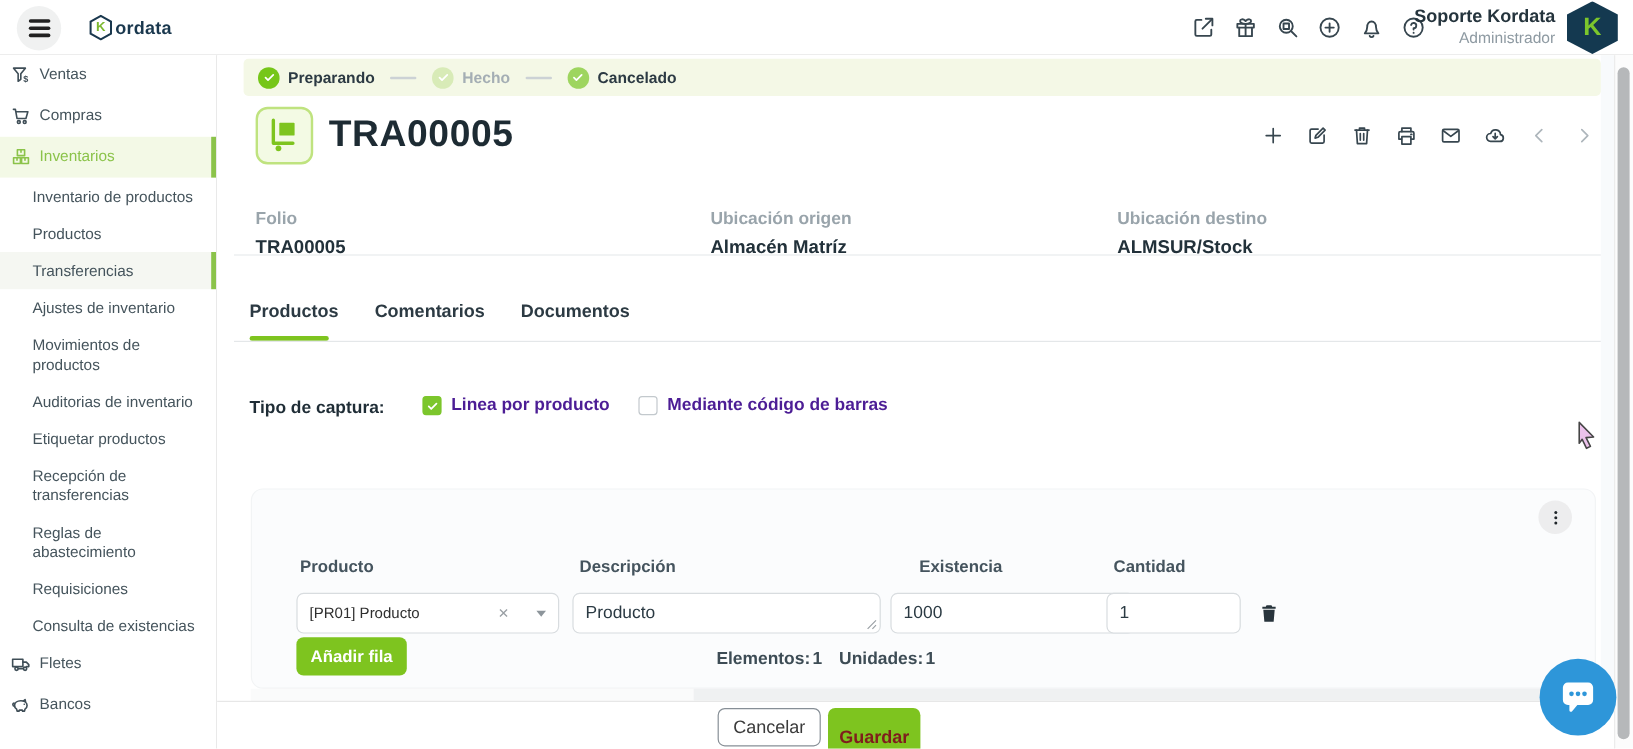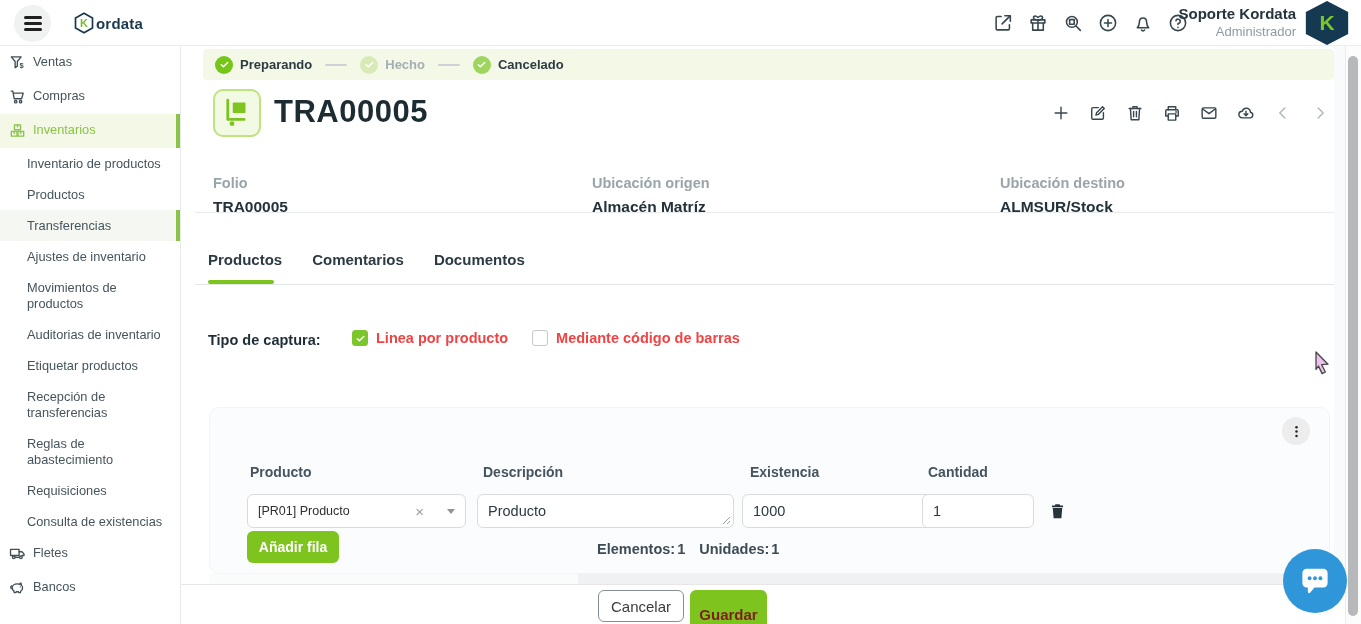--- a/index.html
+++ b/index.html
@@ -70,21 +70,21 @@
   .tab{font-size:15px;font-weight:700;color:#2c3a43;cursor:pointer;padding-bottom:12px;}
   .tab-underline{left:208px;top:280px;width:66px;height:4px;background:#7ec41f;border-radius:3px;}
   .tab-border{left:195px;top:284px;width:1139px;height:1px;background:#e4e7e9;}
 
   .cap-label{left:208px;top:332px;font-size:14.5px;font-weight:800;color:#1f2d36;}
   .cap-opts{left:352px;top:330px;display:flex;gap:24px;align-items:center;}
   .cap-opt{display:flex;gap:8px;align-items:center;cursor:pointer;}
   .cbx{width:16px;height:16px;border-radius:3px;border:1px solid #c3c9cd;background:#fff;box-sizing:border-box;}
   .cbx.checked{background:#7cc62c;border-color:#7cc62c;display:flex;align-items:center;justify-content:center;}
   .cbx.checked svg{width:11px;height:11px;}
-  .cap-opt .cap-text{font-size:14.5px;font-weight:800;color:#ef4444;}
+  .cap-opt .cap-text{font-size:14.5px;font-weight:800;color:#4c1d95;}
 
   .card{left:209px;top:407px;width:1121px;height:167px;background:#fbfcfd;border:1px solid #f2f4f5;border-radius:10px;box-sizing:border-box;}
   .kebab{left:1282px;top:417px;width:28px;height:28px;border-radius:50%;background:#ededee;
          display:flex;align-items:center;justify-content:center;cursor:pointer;color:#20262b;}
   .kebab svg{width:15px;height:15px;}
   .th{font-size:14px;font-weight:800;color:#45545e;top:464px;}
   .ctrl{top:494px;height:34px;background:#fff;border:1px solid #d8dcdf;border-radius:6px;box-sizing:border-box;}
   .sel{left:247px;width:219px;display:flex;align-items:center;cursor:pointer;gap:16px;}
   .sel-text{font-size:12.5px;color:#2f2f2f;padding-left:10px;flex:1;}
   .sel-x{color:#9aa0a5;font-size:15px;padding:0 7px;cursor:pointer;}
@@ -373,21 +373,21 @@
     </div>
 
   <div class="abs" style="left:213px;top:147px;">
     <div class="field-label">Folio</div>
     <div class="field-value">TRA00005</div>
   </div>
   <div class="abs" style="left:592px;top:147px;">
     <div class="field-label">Ubicación origen</div>
     <div class="field-value">Almacén Matríz</div>
   </div>
-  <div class="abs" style="left:1000px;top:147px;">
+  <div class="abs" style="left:931px;top:147px;">
     <div class="field-label">Ubicación destino</div>
     <div class="field-value">ALMSUR/Stock</div>
   </div>
   <div class="abs divider"></div>
 
   <div class="abs tabs" id="tab-bar">
       <span class="tab active">Productos</span>
       <span class="tab">Comentarios</span>
       <span class="tab">Documentos</span>
     </div>
@@ -416,21 +416,21 @@
         <svg viewBox="0 0 24 24">
           <circle cx="12" cy="5" r="2" fill="currentColor"></circle>
           <circle cx="12" cy="12" r="2" fill="currentColor"></circle>
           <circle cx="12" cy="19" r="2" fill="currentColor"></circle>
         </svg>
       </span>
     </div>
 
   <span class="abs th" style="left:250px;">Producto</span>
   <span class="abs th" style="left:483px;">Descripción</span>
-  <span class="abs th" style="left:750px;">Existencia</span>
+  <span class="abs th" style="left:766px;">Existencia</span>
   <span class="abs th" style="left:928px;">Cantidad</span>
 
   <div class="abs ctrl sel">
     <span class="sel-text">[PR01] Producto</span>
     <span class="sel-x">×</span>
     <span class="sel-caret"></span>
   </div>
   <div class="abs ctrl ta">
     <span>Producto</span>
     <span class="ta-resize">

